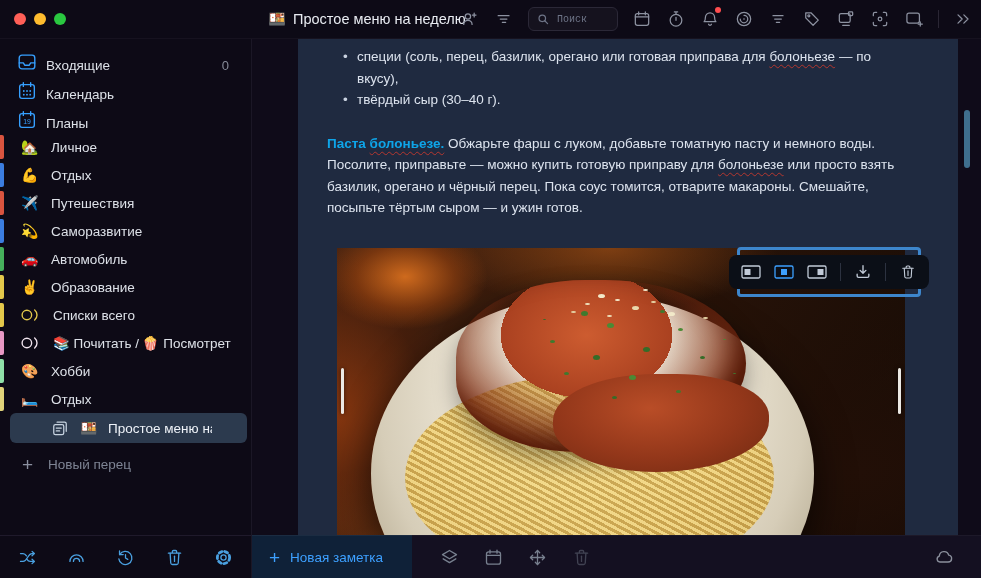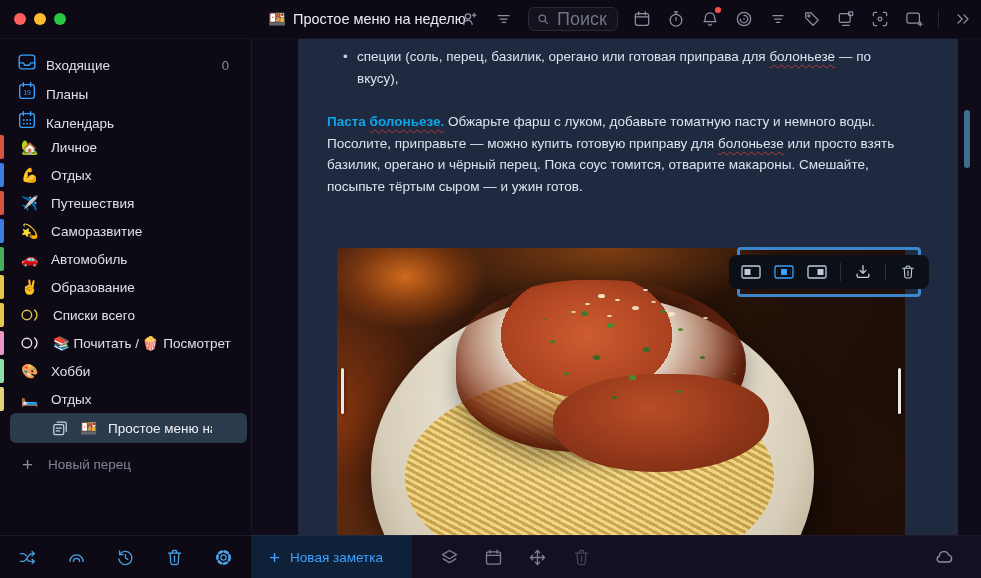--- a/index.html
+++ b/index.html
@@ -8,21 +8,21 @@
   .ic{display:inline-flex;align-items:center;justify-content:center}
   .ic svg{display:block;stroke:currentColor;fill:none;stroke-width:1.5;stroke-linecap:round;stroke-linejoin:round}
 
   
   .topbar{position:absolute;top:0;left:0;right:0;height:38px;background:#0d0a16;border-bottom:1px solid #16121f;z-index:5}
   .lights{position:absolute;left:14px;top:13px;display:flex;gap:8px}
   .light{width:12px;height:12px;border-radius:50%}
   .tb-title{position:absolute;left:268px;top:0;height:38px;display:flex;align-items:center;gap:7px;font-size:14.5px;color:#e9ecf2;white-space:nowrap}
   .tb-right{position:absolute;right:8px;top:0;height:38px;display:flex;align-items:center;gap:14px;color:#8d92a1}
   .search{display:flex;align-items:center;gap:5px;height:22px;border:1px solid #2b2837;border-radius:6px;padding:0 8px;background:#15121e;color:#6e7487}
-  .search input{background:transparent;border:none;outline:none;width:50px;color:#3b82f6;font-size:18px;font-family:Liberation Sans, sans-serif}
+  .search input{background:transparent;border:none;outline:none;width:50px;color:#3b82f6;font-size:10px;font-family:Liberation Mono, monospace}
   .search input::placeholder{color:#6e7487}
   .bell{position:relative}
   .bell-dot{position:absolute;top:-2px;right:-1px;width:6px;height:6px;border-radius:50%}
   .tb-div{width:1px;height:18px;background:#2a2634}
 
   
   .sidebar{position:absolute;top:38px;left:0;width:252px;bottom:43px;background:#0d0a16;border-right:1px solid #1b1726;box-sizing:border-box;padding-top:6px;overflow:hidden}
   .srow{height:29px;display:flex;align-items:flex-end;gap:8px;padding:0 22px 0 16px;font-size:13.5px;color:#dde1e8;cursor:default}
   .srow .ic{color:#36a0ff}
   .cnt{margin-left:auto;color:#868b98;font-size:13px}
@@ -206,40 +206,40 @@
         </svg>
     </span>
     <span>Входящие</span>
     <span class="cnt">0</span>
   </div>
   <div class="srow">
     <span class="ic">
       <svg width="22" height="22" viewBox="0 0 24 24">
           <rect x="4" y="5" width="16" height="15" rx="2.5"></rect>
           <path d="M8 3v4M16 3v4"></path>
-          <text x="12" y="16.5" text-anchor="middle" font-size="7.5" style="fill:currentColor;stroke:none;font-family:'Liberation Sans',sans-serif">19</text>
-        </svg>
-    </span>
-    <span>Планы</span>
-  </div>
-  <div class="srow">
-    <span class="ic">
-      <svg width="22" height="22" viewBox="0 0 24 24">
-          <rect x="4" y="5" width="16" height="15" rx="2.5"></rect>
-          <path d="M8 3v4M16 3v4"></path>
           <circle cx="8.5" cy="12" r="1" style="fill:currentColor;stroke:none"></circle>
           <circle cx="12" cy="12" r="1" style="fill:currentColor;stroke:none"></circle>
           <circle cx="15.5" cy="12" r="1" style="fill:currentColor;stroke:none"></circle>
           <circle cx="8.5" cy="16" r="1" style="fill:currentColor;stroke:none"></circle>
           <circle cx="12" cy="16" r="1" style="fill:currentColor;stroke:none"></circle>
           <circle cx="15.5" cy="16" r="1" style="fill:currentColor;stroke:none"></circle>
         </svg>
     </span>
     <span>Календарь</span>
   </div>
+  <div class="srow">
+    <span class="ic">
+      <svg width="22" height="22" viewBox="0 0 24 24">
+          <rect x="4" y="5" width="16" height="15" rx="2.5"></rect>
+          <path d="M8 3v4M16 3v4"></path>
+          <text x="12" y="16.5" text-anchor="middle" font-size="7.5" style="fill:currentColor;stroke:none;font-family:'Liberation Sans',sans-serif">19</text>
+        </svg>
+    </span>
+    <span>Планы</span>
+  </div>
 
   <div class="plist">
     <div class="prow">
       <span class="strip" style="background: rgb(217, 84, 63);"></span>
       <span class="pemoji">🏡</span>
       <span class="plabel">Личное</span>
     </div>
     <div class="prow">
       <span class="strip" style="background: rgb(59, 125, 224);"></span>
       <span class="pemoji">💪</span>
@@ -312,20 +312,21 @@
   <div class="newproj">
     <span class="plus">+</span>
     <span>Новый перец</span>
   </div>
 </div>
 
 <div class="main-card" style="position:absolute">
   <div class="card-inner">
     <ul>
       <li><span>специи (соль, перец, базилик, орегано или готовая приправа для </span><span class="mis">болоньезе</span><span> — по вкусу),</span></li>
+      <li>твёрдый сыр (30–40 г).</li>
     </ul>
     <p><b><span>Паста </span><span class="mis">болоньезе.</span></b><span> Обжарьте фарш с луком, добавьте томатную пасту и немного воды. Посолите, приправьте — можно купить готовую приправу для </span><span class="mis">болоньезе</span><span> или просто взять базилик, орегано и чёрный перец. Пока соус томится, отварите макароны. Смешайте, посыпьте тёртым сыром — и ужин готов.</span></p>
   </div>
 
   <div class="photo">
     <div class="bowl"></div>
     <div class="pasta"></div>
     <div class="sauce"></div>
     <div class="sauce2"></div>
     <div class="cheese"></div>

